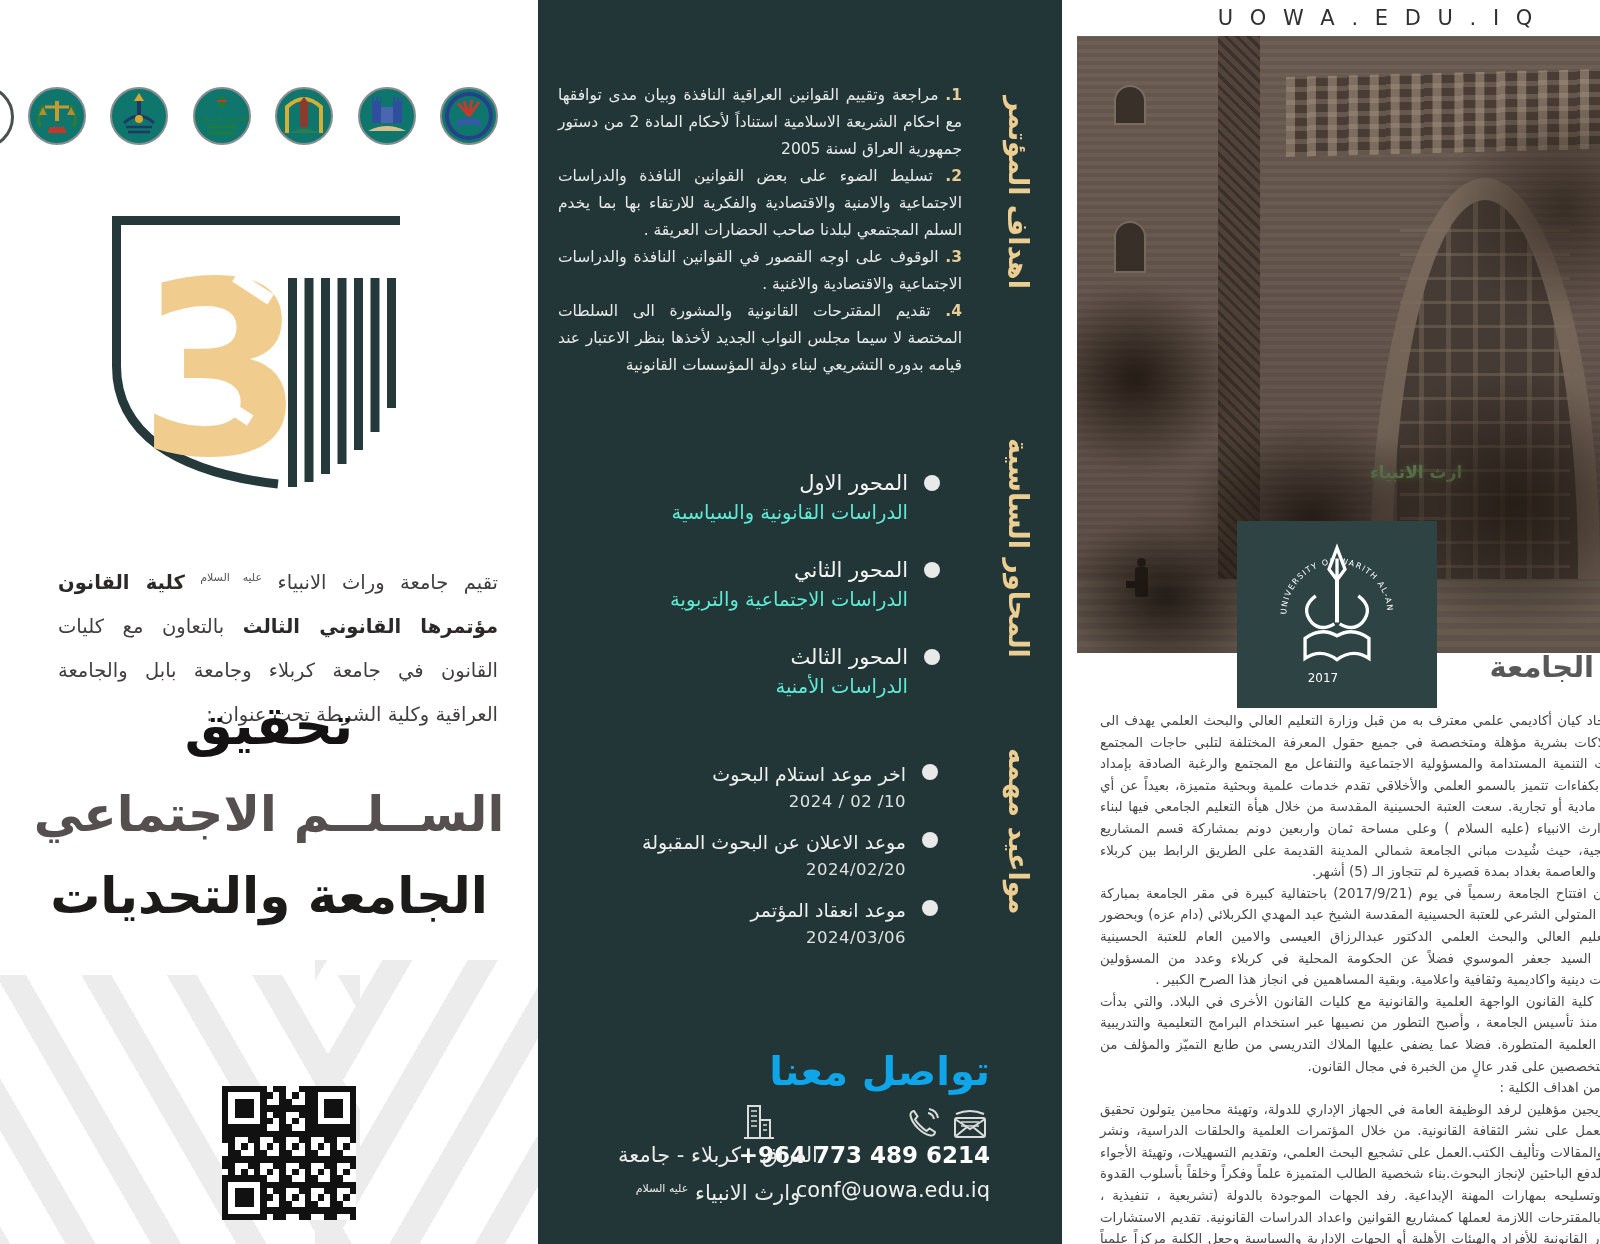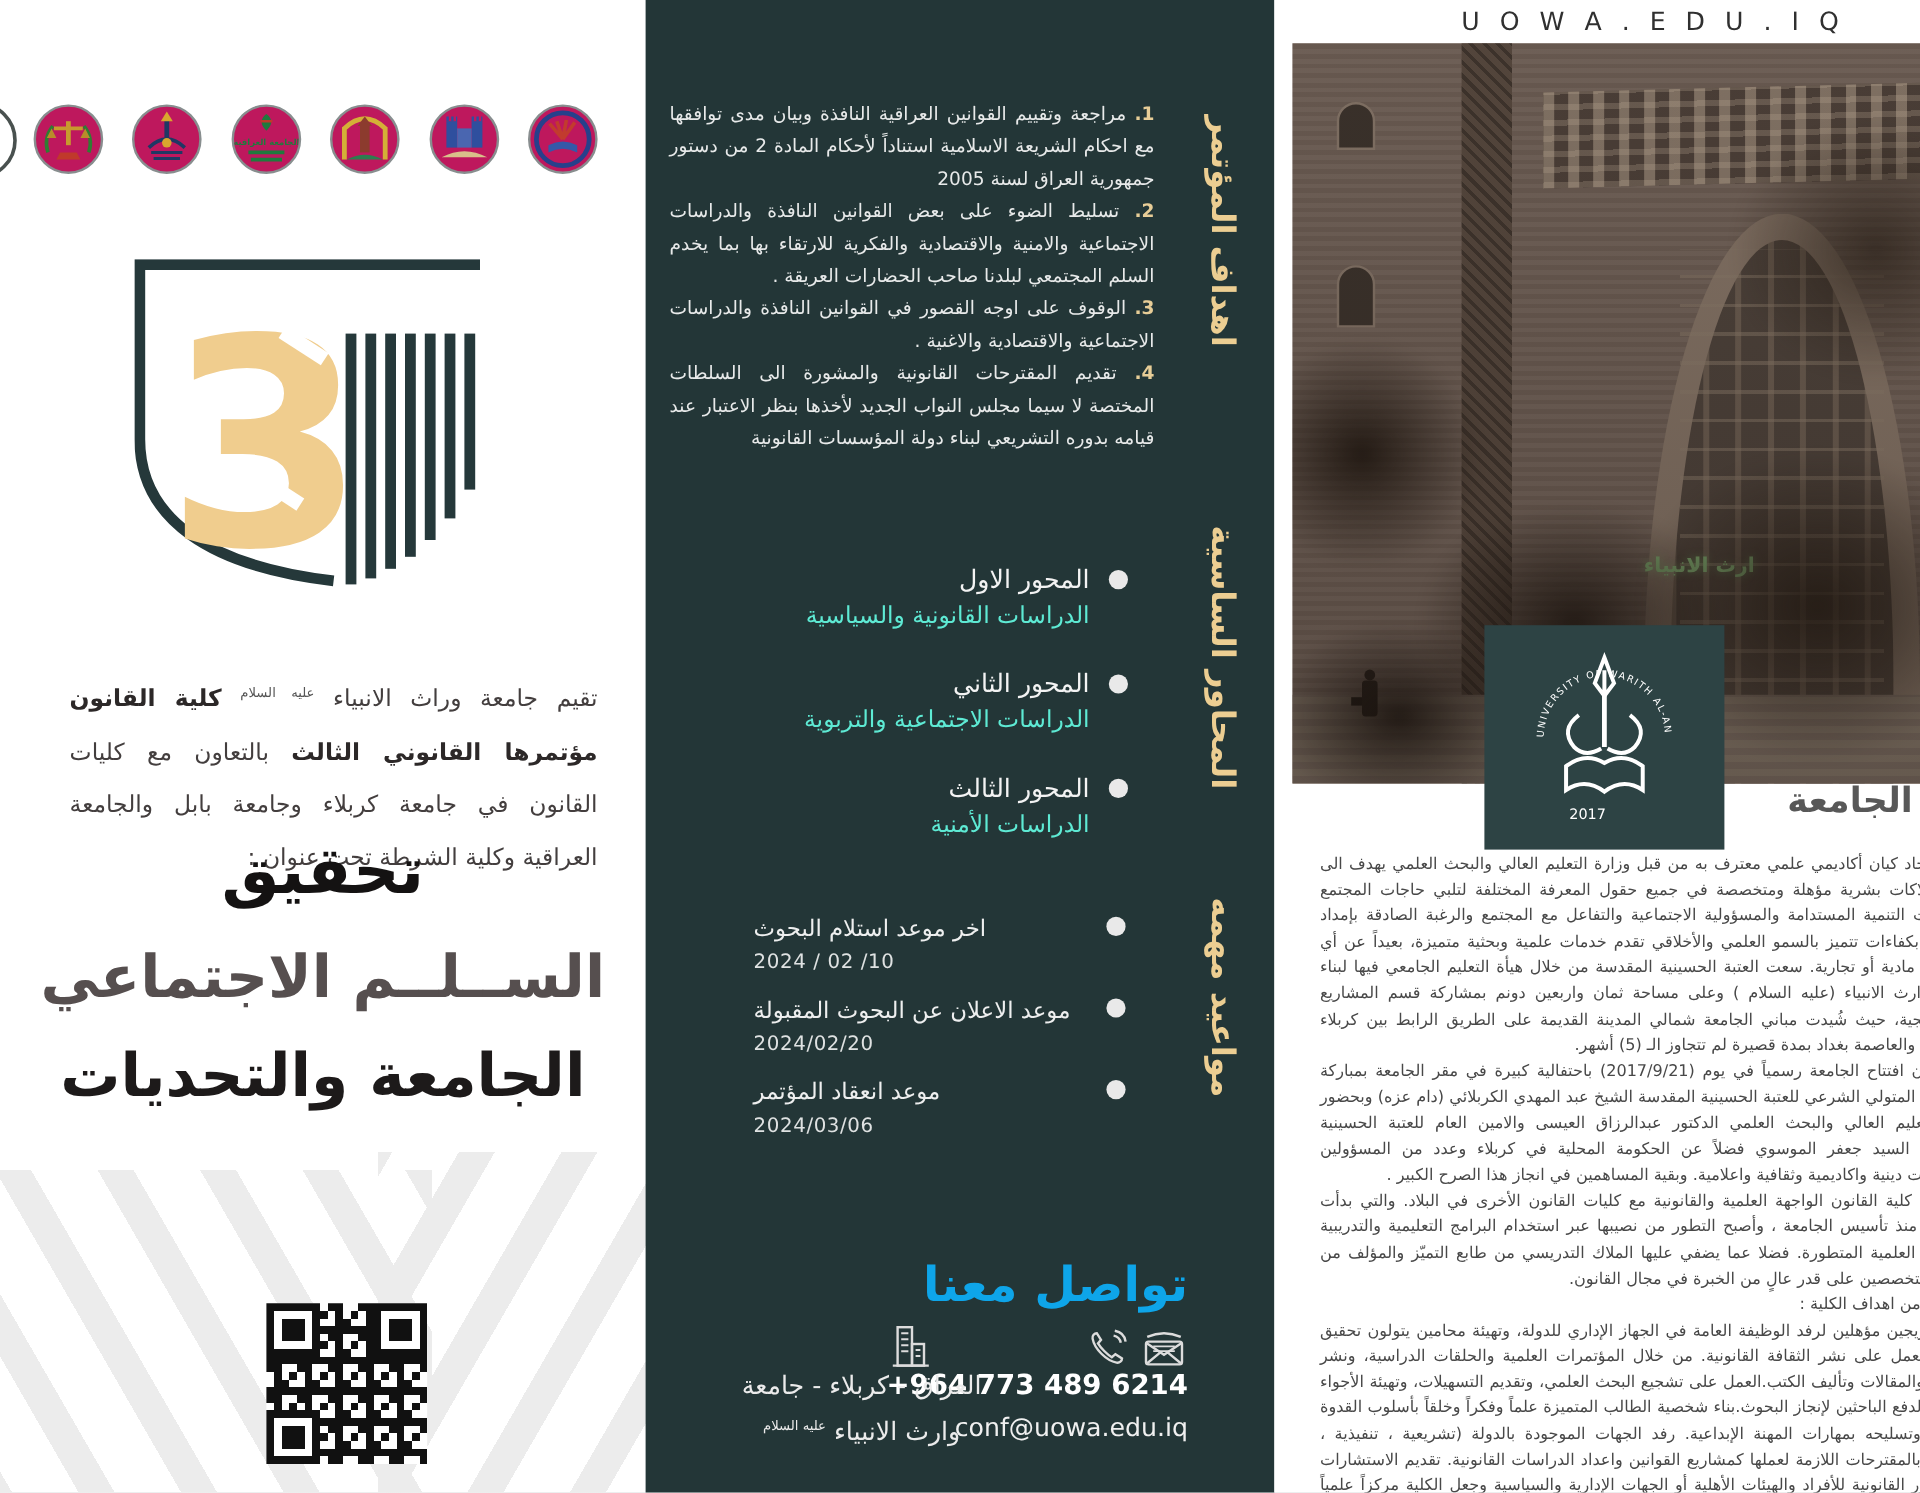--- a/index.html
+++ b/index.html
@@ -7,21 +7,21 @@
   .page{position:relative;width:1600px;height:1244px;background:#fff;overflow:hidden;margin:0 auto}
 
   
   .left-panel{position:absolute;left:0;top:0;width:538px;height:1244px;background:#fff}
   .stripesL{position:absolute;left:-70px;top:975px;width:430px;height:330px;
     background:repeating-linear-gradient(60deg,#ececec 0 26px,transparent 26px 74px);z-index:0}
   .stripesR{position:absolute;left:315px;top:960px;width:240px;height:345px;
     background:repeating-linear-gradient(-60deg,#ececec 0 26px,transparent 26px 74px);z-index:0}
   .partial-circle{position:absolute;left:-50px;top:85px;width:64px;height:64px;border:3px solid #49514f;border-radius:50%}
   .logos-row{position:absolute;left:28px;top:87px;width:470px;display:flex;justify-content:space-between}
-  .uni-logo{width:58px;height:58px;border-radius:50%;background:#be185d;border:2px solid #888e8f;overflow:hidden;display:flex;align-items:center;justify-content:flex-start}
+  .uni-logo{width:58px;height:58px;border-radius:50%;background:#0f766e;border:2px solid #888e8f;overflow:hidden;display:flex;align-items:center;justify-content:flex-start}
   .shield-wrap{position:absolute;left:112px;top:216px;width:288px;height:276px}
   .intro{position:absolute;left:58px;right:40px;top:556px;direction:rtl;text-align:justify;
     font-size:19.5px;line-height:44px;color:#433e3e}
   .intro .b{font-weight:700;color:#2c2828}
   .intro sup{font-size:11px;color:#555}
   .title-block{position:absolute;left:28px;width:482px;top:684px;text-align:center;direction:rtl}
   .t1{font-size:54px;font-weight:800;color:#141212;line-height:84px}
   .t2{font-size:49px;font-weight:600;color:#564f4f;line-height:82px;margin-top:6px}
   .t3{font-size:50px;font-weight:800;color:#1d1a1a;line-height:80px}
   .qr{position:absolute;left:222px;top:1086px;width:134px;height:134px;background:#fff;z-index:2}
@@ -35,21 +35,21 @@
     font-weight:700;color:#ecce92;font-size:27px;direction:rtl}
   .vl-goals{left:496px;top:96px}
   .vl-axes{left:496px;top:438px}
   .vl-dates{left:496px;top:748px}
   .axes-list{position:absolute;right:122px;left:120px;top:468px;direction:rtl}
   .axis-item{position:relative;padding-right:32px;margin-bottom:27px;text-align:right}
   .dot{position:absolute;right:0;top:7px;width:16px;height:16px;border-radius:50%;background:#e9e9e9}
   .axis-title{font-size:21px;color:#f3f3f3;line-height:30px}
   .axis-sub{font-size:19.5px;color:#5eead4;line-height:30px}
   .dates-list{position:absolute;right:124px;left:90px;top:760px;direction:rtl}
-  .date-item{position:relative;padding-right:32px;margin-bottom:13px;text-align:left}
+  .date-item{position:relative;padding-right:32px;margin-bottom:13px;text-align:right}
   .date-item .dot{top:4px}
   .date-label{font-size:19px;color:#eeefef;line-height:29px}
   .date-value{font-size:16.5px;color:#dfe2e2;line-height:26px;direction:ltr;letter-spacing:.5px}
   .contact-heading{position:absolute;right:72px;top:1048px;font-size:40px;font-weight:600;color:#0ea5e9;direction:rtl}
   .contact-icons{position:absolute;right:72px;top:1106px;display:flex;gap:10px}
   .building-icon-wrap{position:absolute;right:284px;top:1102px}
   .contact-phone{position:absolute;right:72px;top:1142px;font-size:23px;font-weight:700;color:#fff;direction:ltr}
   .contact-email{position:absolute;right:72px;top:1178px;font-size:21px;color:#f0f0f0;direction:ltr}
   .contact-address{position:absolute;left:40px;width:280px;top:1138px;text-align:center;direction:rtl;color:#ebebeb}
   .addr1{font-size:21px;line-height:34px}

